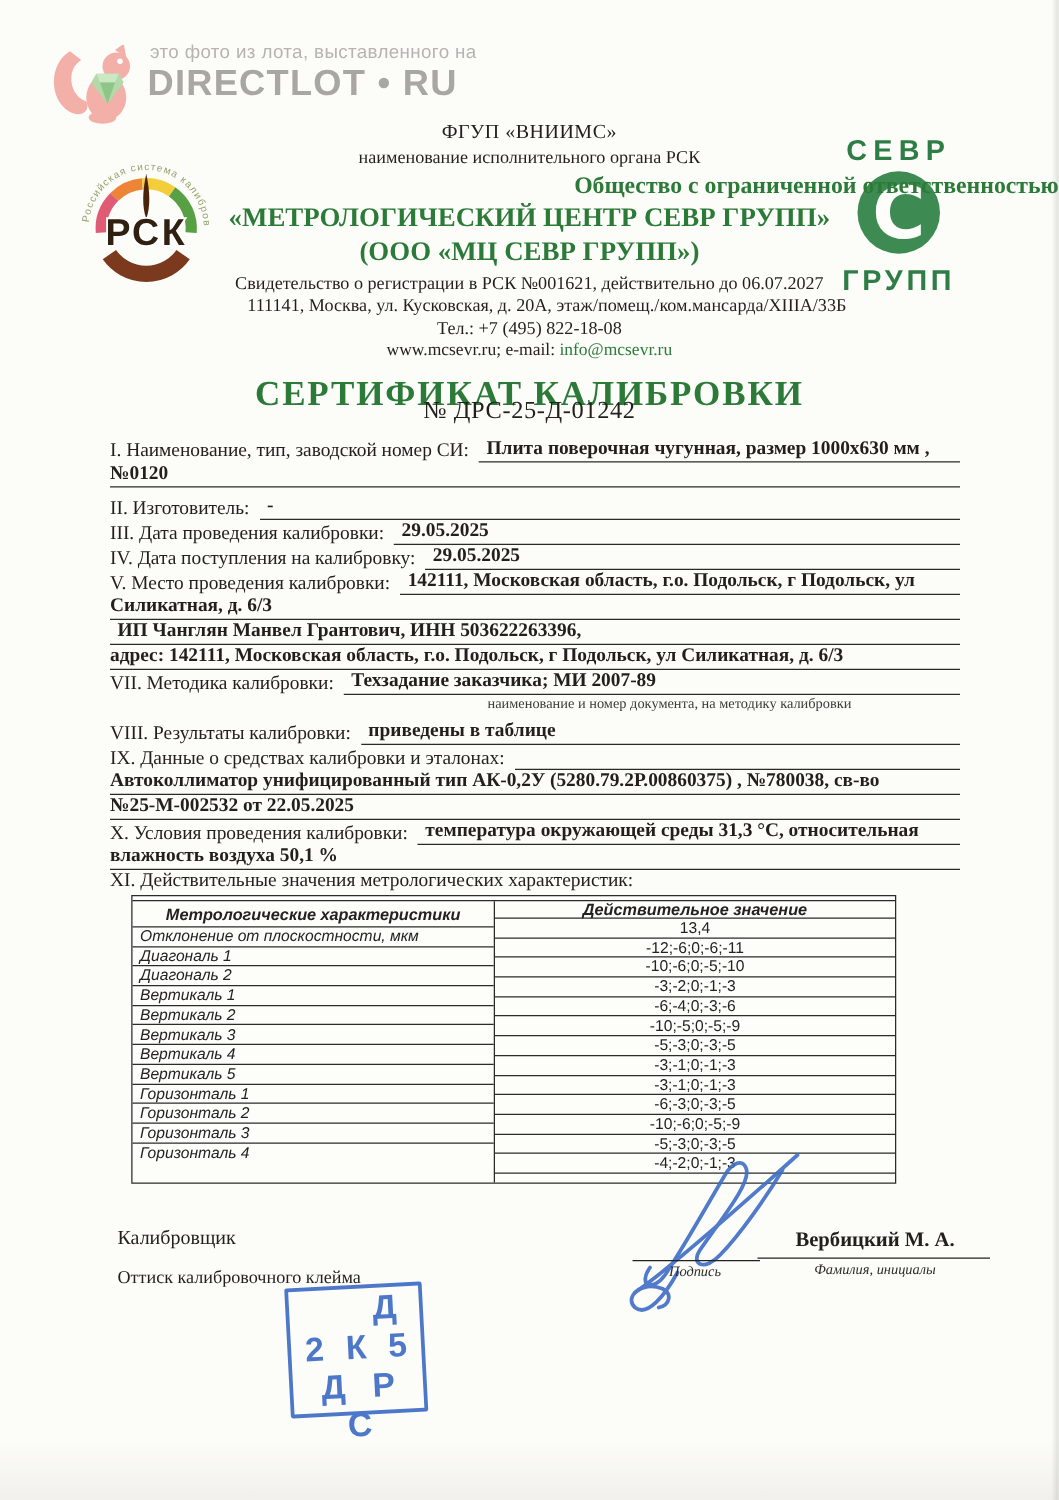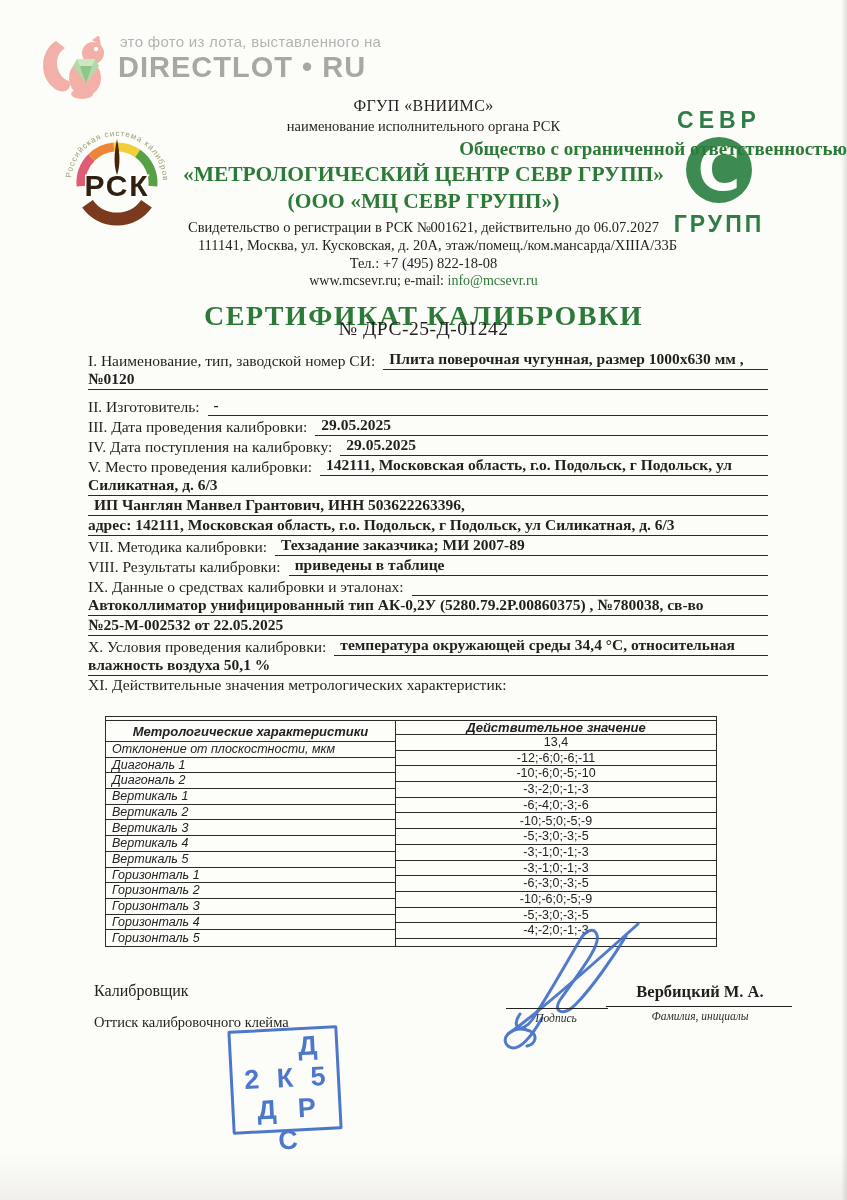--- a/index.html
+++ b/index.html
@@ -169,33 +169,34 @@
     </div>
     <div class="fcont">Силикатная, д. 6/3</div>
     <div class="frow">
       <span class="fvalue">ИП Чанглян Манвел Грантович, ИНН 503622263396,</span>
     </div>
     <div class="fcont">адрес: 142111, Московская область, г.о. Подольск, г Подольск, ул Силикатная, д. 6/3</div>
     <div class="frow">
       <span class="flabel">VII. Методика калибровки:</span>
       <span class="fvalue">Техзадание заказчика; МИ 2007-89</span>
     </div>
+    <div class="fcaption">наименование и номер документа, на методику калибровки</div>
     <div class="frow">
       <span class="flabel">VIII. Результаты калибровки:</span>
       <span class="fvalue">приведены в таблице</span>
     </div>
     <div class="frow">
       <span class="flabel">IX. Данные о средствах калибровки и эталонах:</span>
       <span class="fvalue"></span>
     </div>
     <div class="fcont">Автоколлиматор унифицированный тип АК-0,2У (5280.79.2Р.00860375) , №780038, св-во</div>
     <div class="fcont">№25-М-002532 от 22.05.2025</div>
     <div class="frow">
       <span class="flabel">X. Условия проведения калибровки:</span>
-      <span class="fvalue">температура окружающей среды 34,4 °С, относительная</span>
+      <span class="fvalue">температура окружающей среды 31,3 °С, относительная</span>
     </div>
     <div class="fcont">влажность воздуха 50,1 %</div>
     <div class="frow">
       <span class="flabel plain">XI. Действительные значения метрологических характеристик:</span>
     </div>
   </div>
 
   <div class="mtable">
     <div class="ttop"></div>
     <div class="tcols">
@@ -206,21 +207,20 @@
           <div class="tc">Диагональ 2</div>
           <div class="tc">Вертикаль 1</div>
           <div class="tc">Вертикаль 2</div>
           <div class="tc">Вертикаль 3</div>
           <div class="tc">Вертикаль 4</div>
           <div class="tc">Вертикаль 5</div>
           <div class="tc">Горизонталь 1</div>
           <div class="tc">Горизонталь 2</div>
           <div class="tc">Горизонталь 3</div>
           <div class="tc">Горизонталь 4</div>
-          <div class="tc">Горизонталь 5</div>
         </div>
       <div class="tcol-r">
         <div class="tc head-r">Действительное значение</div>
       <div class="tc">13,4</div>
           <div class="tc">-12;-6;0;-6;-11</div>
           <div class="tc">-10;-6;0;-5;-10</div>
           <div class="tc">-3;-2;0;-1;-3</div>
           <div class="tc">-6;-4;0;-3;-6</div>
           <div class="tc">-10;-5;0;-5;-9</div>
           <div class="tc">-5;-3;0;-3;-5</div>

